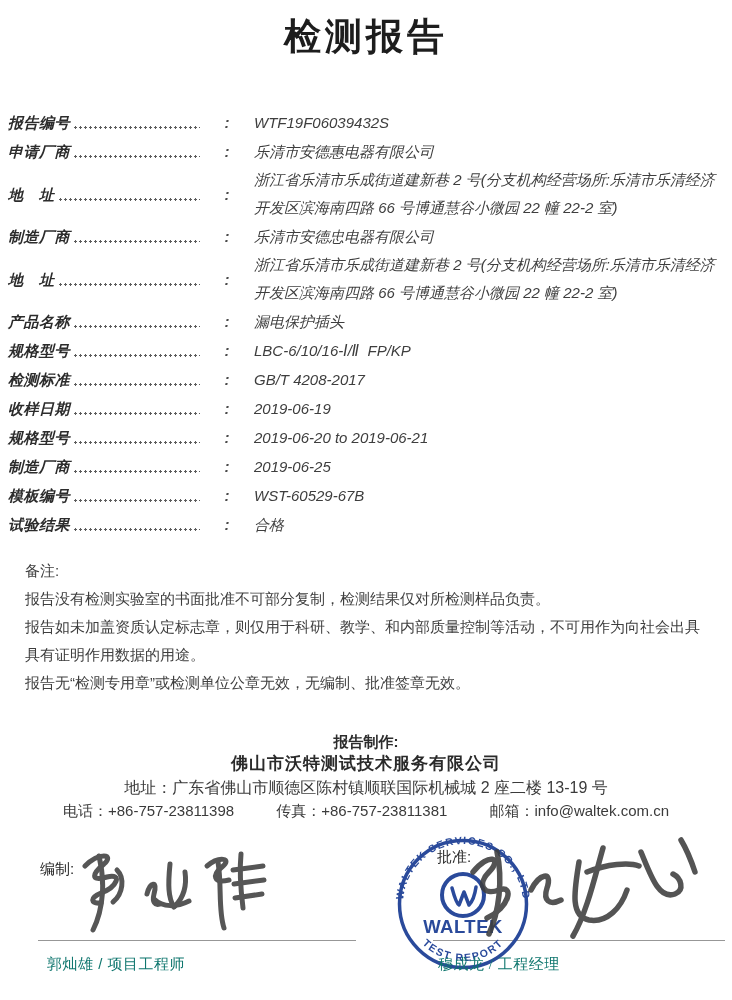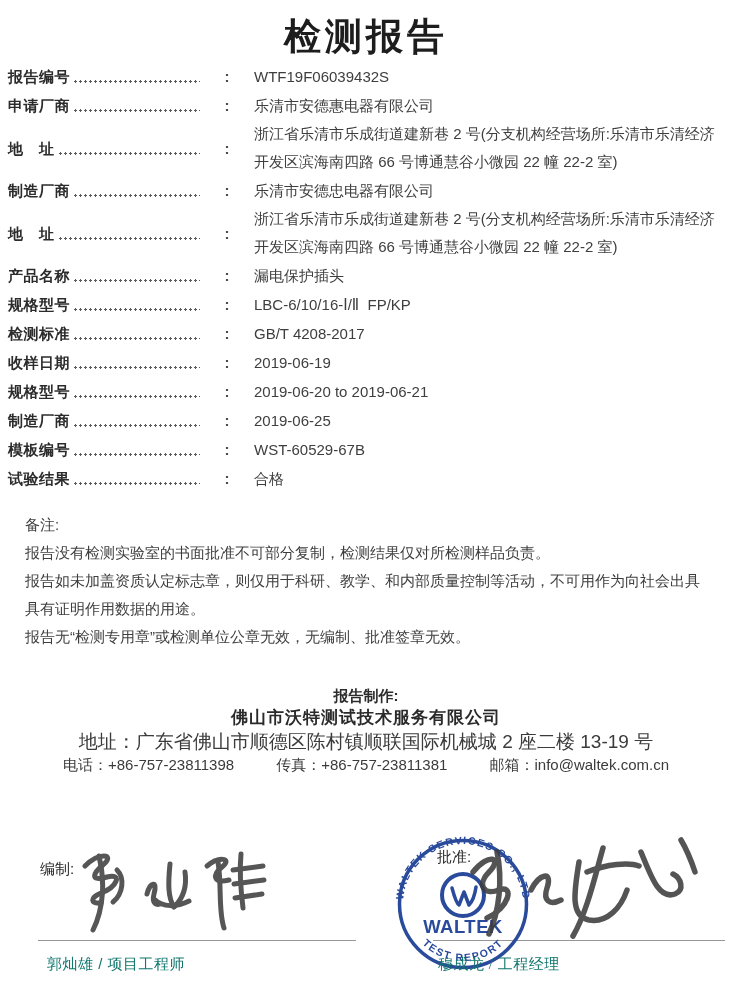--- a/index.html
+++ b/index.html
@@ -4,37 +4,37 @@
 <style>
   html,body{margin:0;padding:0;}
   body{
     width:732px;height:1000px;background:#ffffff;position:relative;overflow:hidden;
     font-family:"Liberation Sans","DejaVu Sans",sans-serif;color:#3b3b3b;
   }
   .title{
     margin:0;padding-top:12px;text-align:center;
     font-size:37px;font-weight:bold;letter-spacing:4px;color:#1d1d1d;
   }
-  .fields{padding:0 8px;}
+  .fields{margin-top:46px;padding:0 8px;font-style:italic;}
   .row{display:flex;align-items:center;min-height:29px;font-size:15px;}
   .label-cell{width:192px;flex:none;display:flex;align-items:flex-end;}
   .flabel{font-weight:bold;color:#2c2c2c;white-space:nowrap;line-height:29px;letter-spacing:.5px;}
   .leader{
     flex:1;height:8px;margin:0 0 7px 3px;
     background-image:radial-gradient(circle,#5c5c5c 1.1px,rgba(0,0,0,0) 1.3px);
     background-size:5px 5px;background-position:left bottom;background-repeat:repeat-x;
   }
   .colon{width:54px;flex:none;text-align:center;font-weight:bold;color:#4a4a4a;}
   .value{flex:1;line-height:28px;white-space:pre-wrap;color:#3e3e3e;padding-right:2px;}
   .notes{margin-top:18px;padding:0 25px;font-size:15px;line-height:28px;color:#3e3e3e;}
   .notes p{margin:0;}
   .maker{margin-top:34px;text-align:center;color:#3b3b3b;}
   .maker-heading{font-size:15px;font-weight:bold;line-height:21px;color:#2c2c2c;}
   .maker-company{font-size:17px;font-weight:bold;line-height:24px;letter-spacing:1px;color:#2a2a2a;}
-  .maker-address{font-size:19px;line-height:23px;}
+  .maker-address{font-size:16px;line-height:23px;}
   .maker-contacts{font-size:15px;line-height:23px;}
   .maker-contacts span{margin:0 19px;}
   .sig-section{position:absolute;left:0;top:828px;width:732px;height:172px;}
   .sig-role{position:absolute;font-size:15px;color:#2a2a2a;z-index:4;}
   .role-left{left:40px;top:32px;}
   .role-right{left:437px;top:20px;}
   .sig-line{position:absolute;top:112px;border-top:1.5px solid #979797;z-index:1;}
   .line-left{left:38px;width:318px;}
   .line-right{left:433px;width:292px;}
   .sig-name{position:absolute;top:127px;font-size:15px;color:#0f766e;letter-spacing:.5px;z-index:4;text-align:center;}

